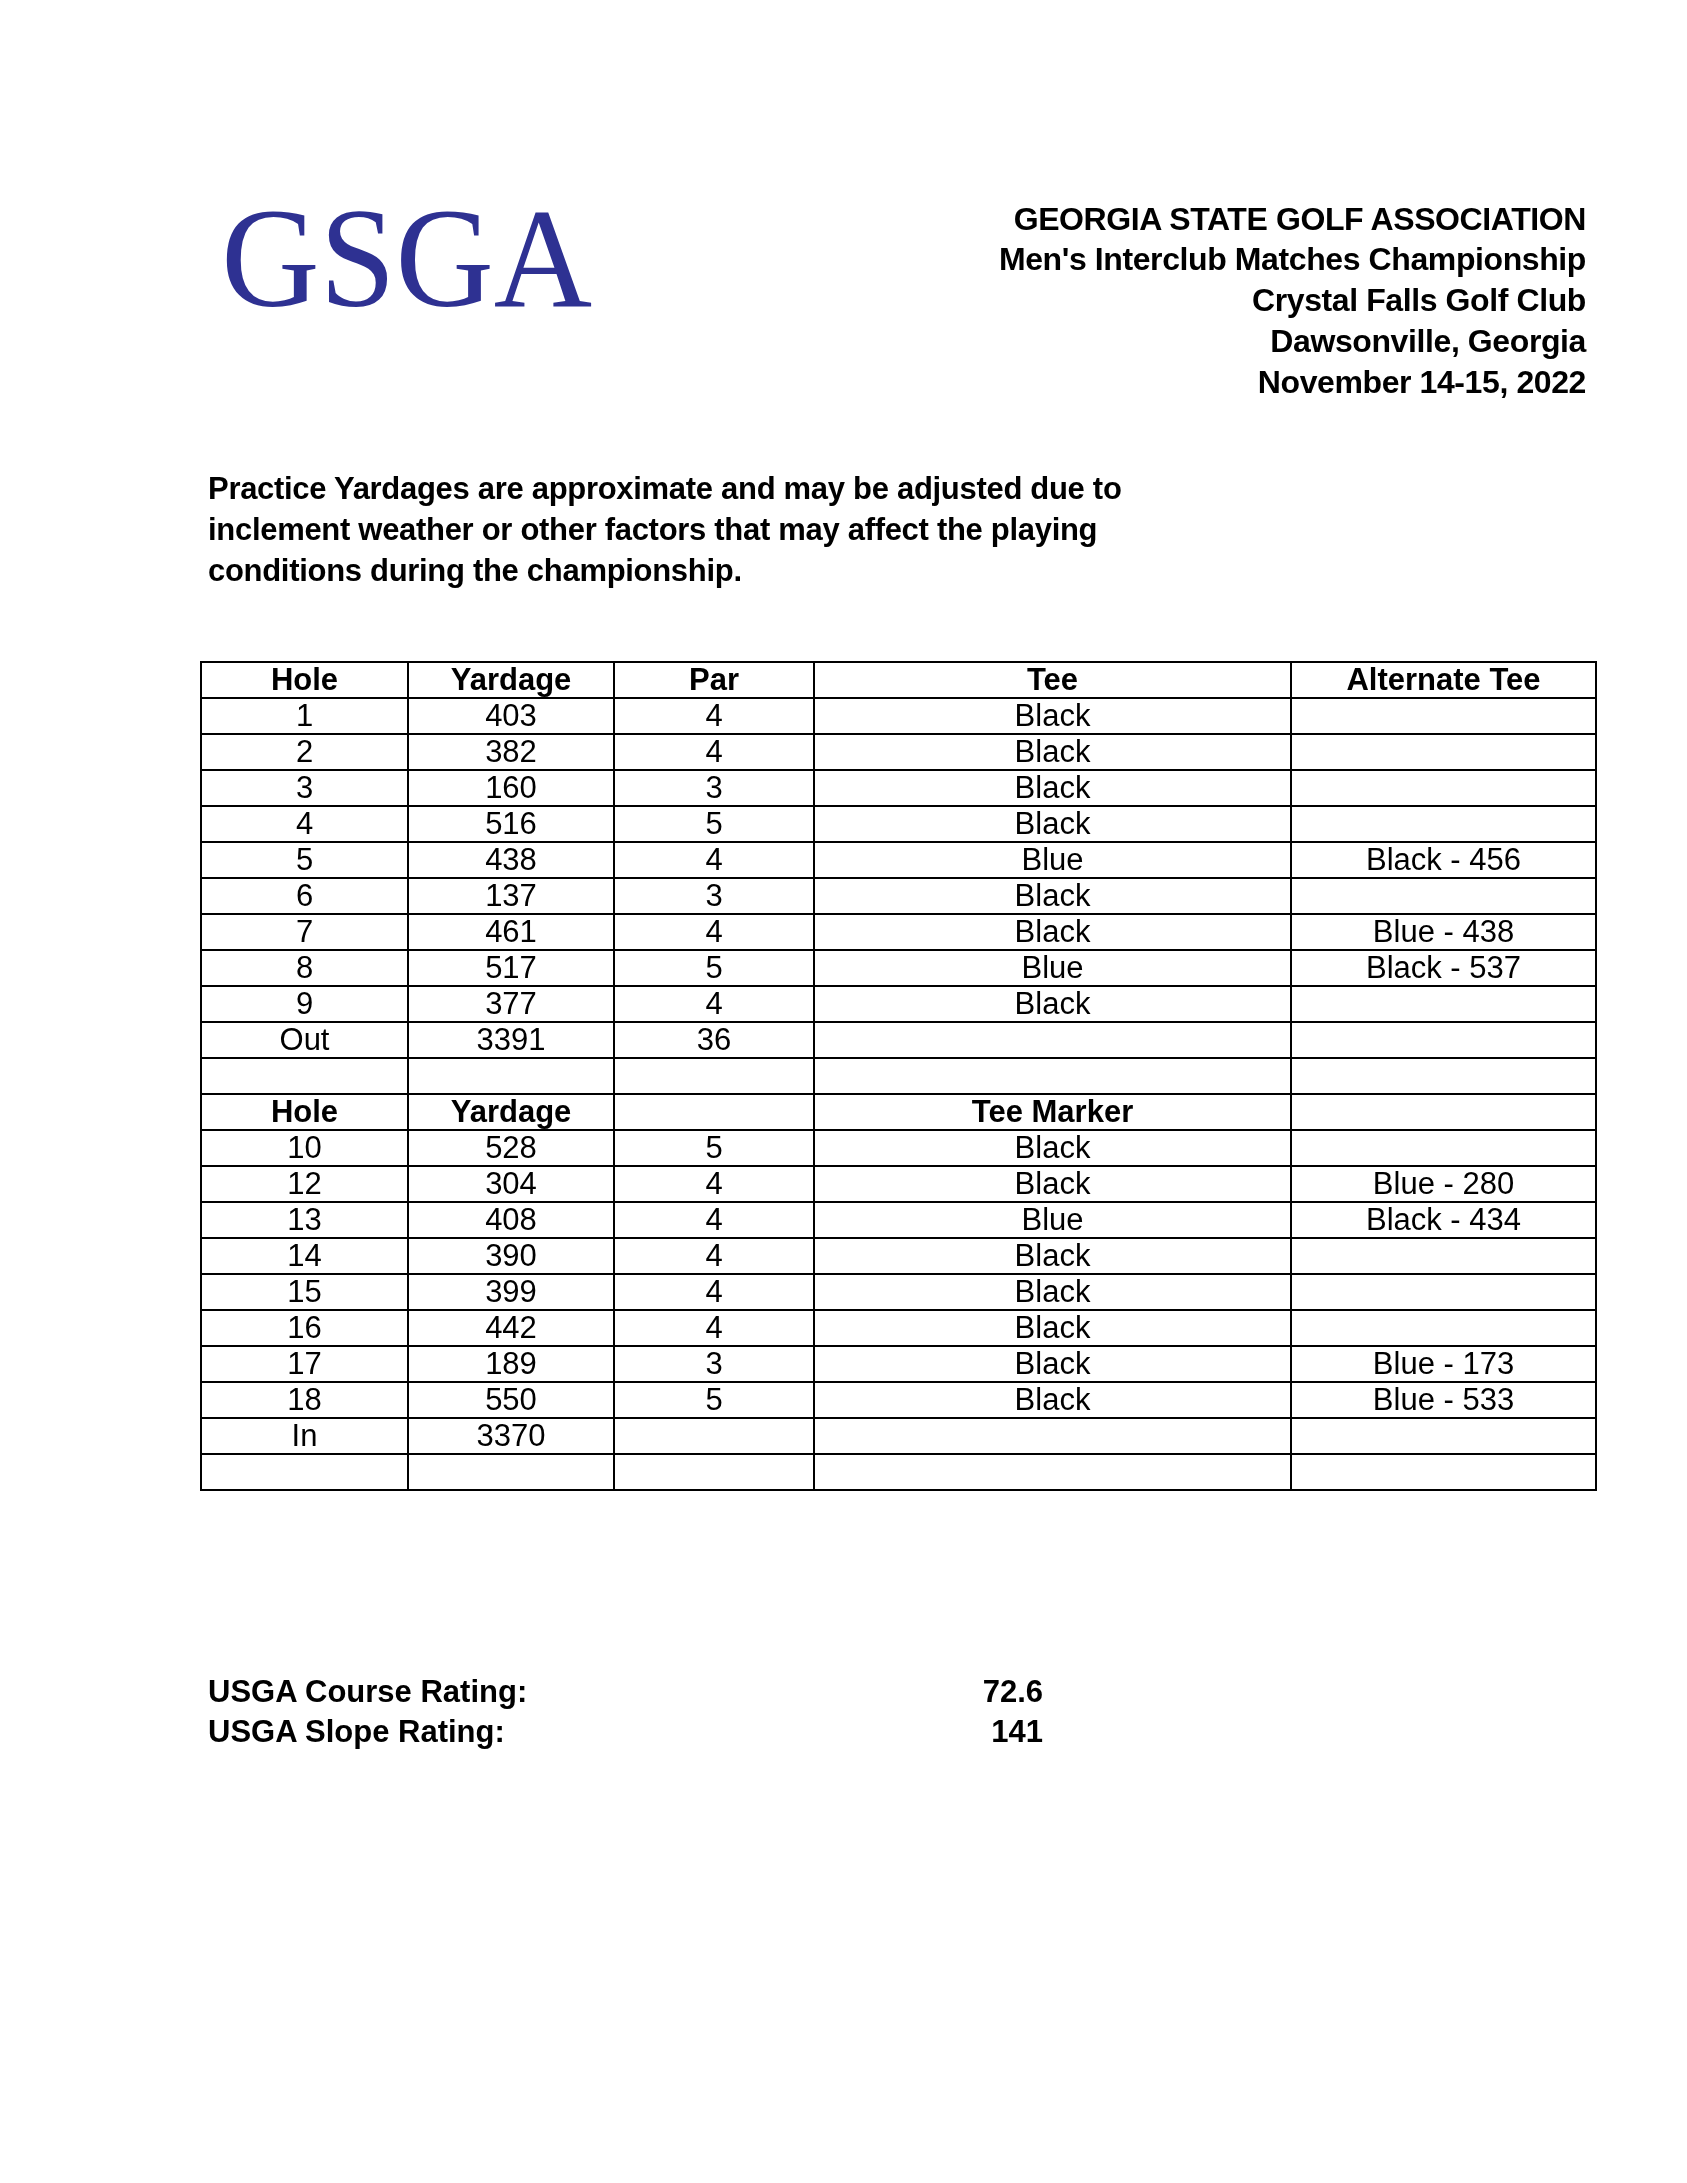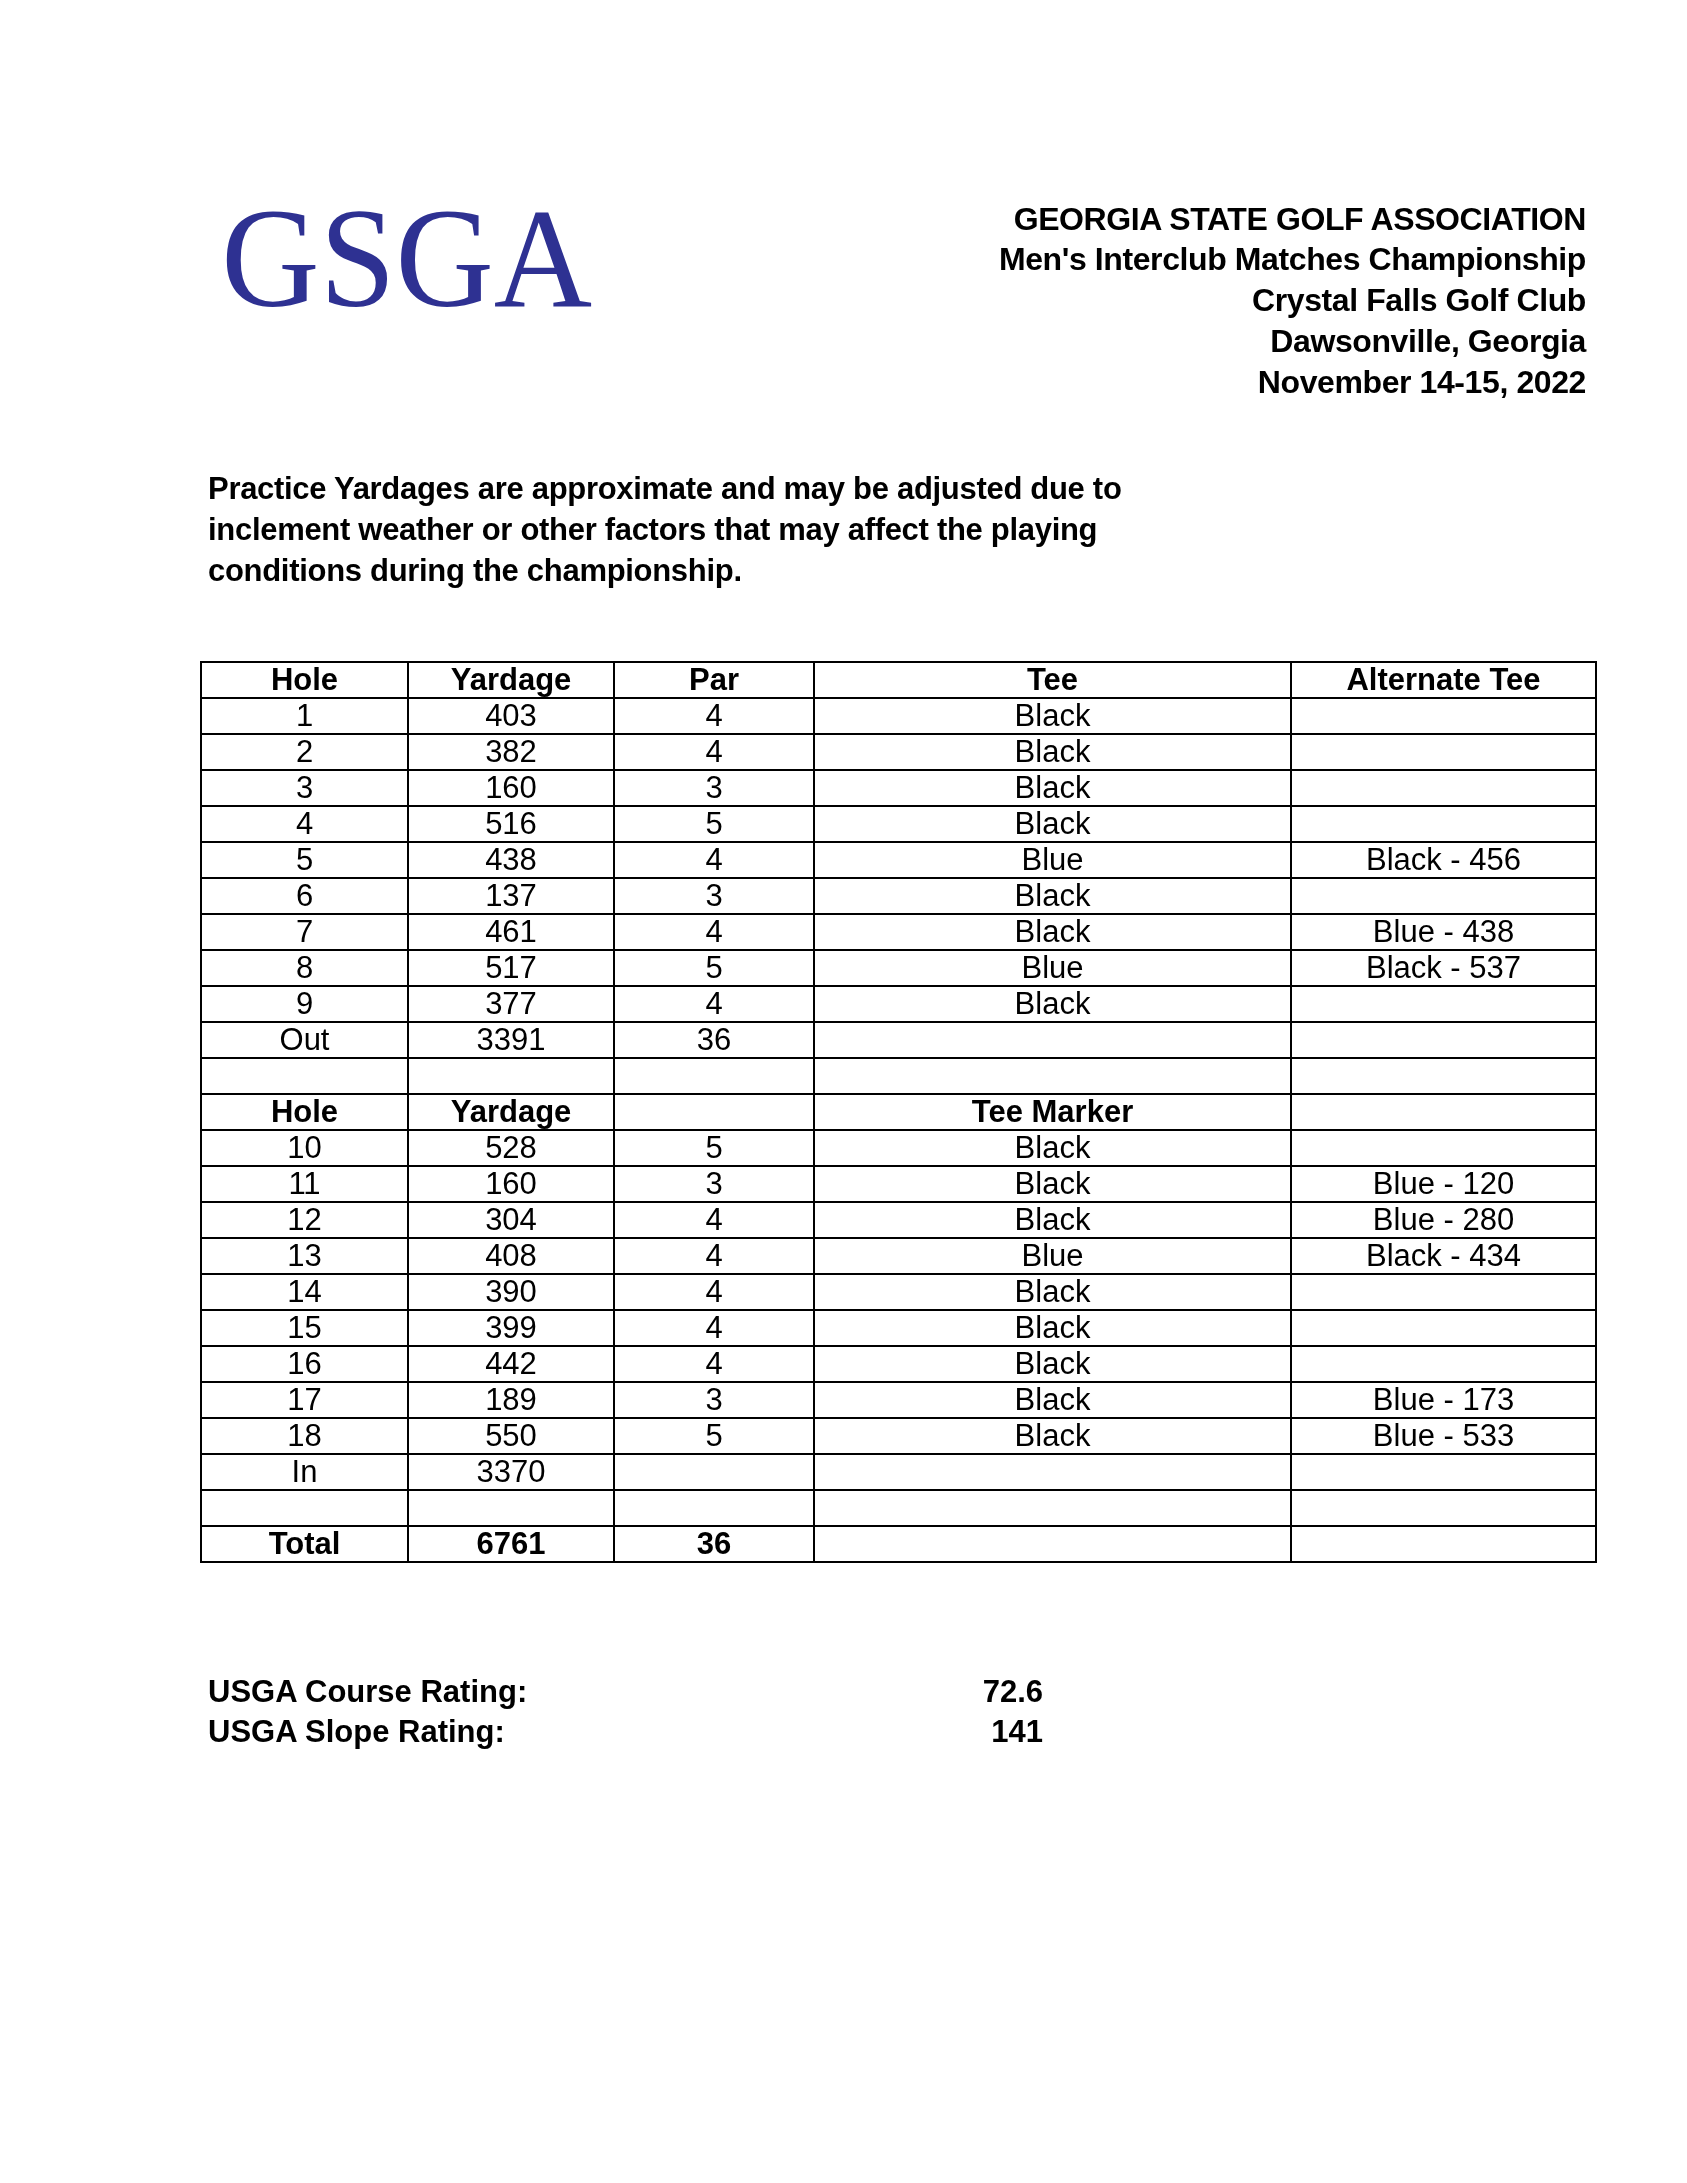--- a/index.html
+++ b/index.html
@@ -143,27 +143,20 @@
       <td class="b"></td>
     </tr>
     <tr>
       <td>10</td>
       <td>528</td>
       <td>5</td>
       <td>Black</td>
       <td></td>
     </tr>
     <tr>
-      <td>11</td>
-      <td>160</td>
-      <td>3</td>
-      <td>Black</td>
-      <td>Blue - 120</td>
-    </tr>
-    <tr>
       <td>12</td>
       <td>304</td>
       <td>4</td>
       <td>Black</td>
       <td>Blue - 280</td>
     </tr>
     <tr>
       <td>13</td>
       <td>408</td>
       <td>4</td>
@@ -211,27 +204,20 @@
       <td></td>
       <td></td>
       <td></td>
     </tr>
     <tr>
       <td></td>
       <td></td>
       <td></td>
       <td></td>
       <td></td>
-    </tr>
-    <tr>
-      <td class="b">Total</td>
-      <td class="b">6761</td>
-      <td class="b">36</td>
-      <td class="b"></td>
-      <td class="b"></td>
     </tr>
   </tbody>
 </table>
 
 <div class="ratings">
   <div class="row">
     <span class="lbl">USGA Course Rating:</span>
     <span class="val">72.6</span>
   </div>
   <div class="row">

